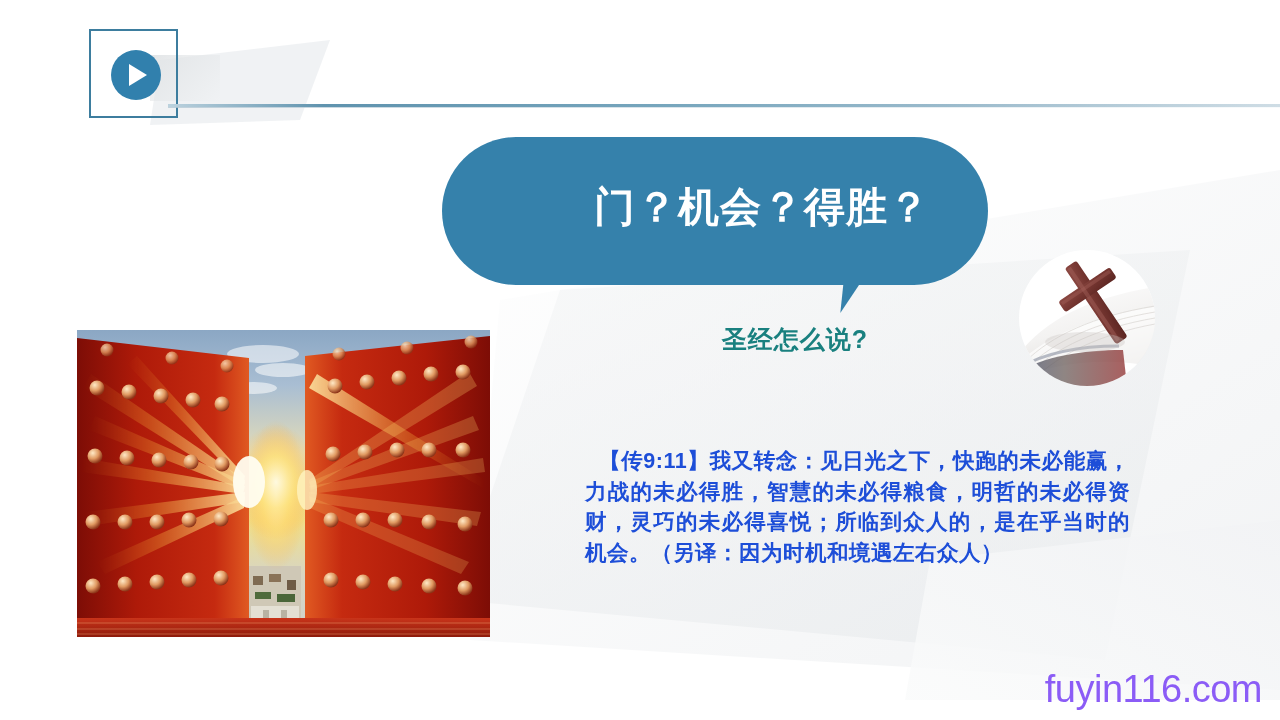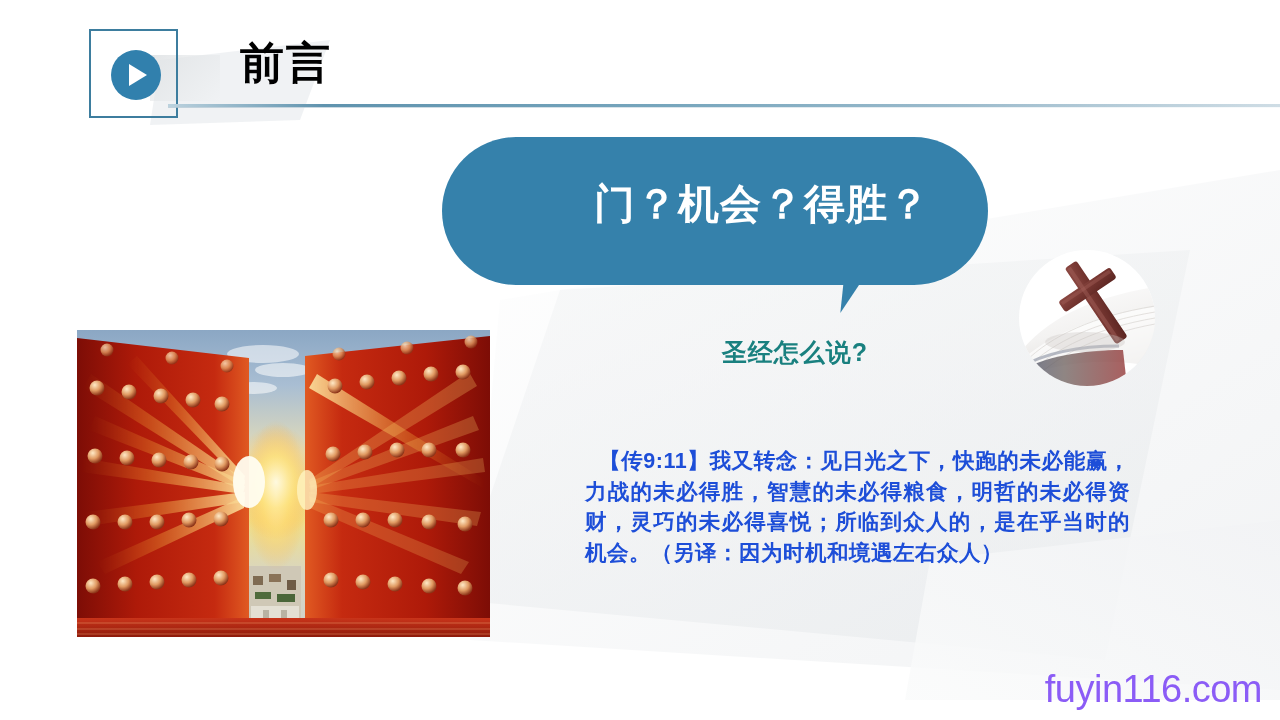--- a/index.html
+++ b/index.html
@@ -49,21 +49,21 @@
     background:linear-gradient(to right,#bcd2de 0%,#5f93ae 14%,#77a6bd 45%,#9dbccd 72%,#cfdde5 100%);
   }
   .header-rule-2 {
     position:absolute; left:168px; top:107px; width:1112px; height:1px;
     background:linear-gradient(to right,rgba(180,200,212,.8),rgba(220,232,238,.2));
   }
 
   
   .bubble {
     position:absolute; left:442px; top:137px; width:546px; height:148px;
-    background:#3581ab; border-radius:74px; z-index:4;font-family:Liberation Mono, monospace;
+    background:#3581ab; border-radius:74px; z-index:4;
   }
   .bubble-tail {
     position:absolute; left:842px; top:281px; width:0; height:0;
     border-left:18px solid #3581ab;
     border-right:20px solid transparent;
     border-bottom:32px solid transparent;
     transform:skewX(-6deg);
     z-index:3;
   }
   .bubble-quote {
@@ -87,21 +87,21 @@
   }
 
   
   .cross-photo {
     position:absolute; left:1019px; top:250px; width:136px; height:136px;
     border-radius:50%; overflow:hidden; z-index:4;
   }
 
   
   .sub-heading {
-    position:absolute; left:595px; top:336px; width:400px;
+    position:absolute; left:595px; top:323px; width:400px;
     text-align:center;
     font-size:25px; font-weight:bold; color:#19807f;
     letter-spacing:1px; z-index:4;
   }
   .scripture {
     position:absolute; left:585px; top:446px; width:545px;
     font-size:21.5px; font-weight:bold; color:#1d4ed8;
     line-height:1.42; letter-spacing:.5px; text-align:justify;
     text-indent:14px;
     z-index:4;
@@ -139,21 +139,20 @@
     <polygon points="160,60 330,40 300,120 150,125" fill="#eef1f3" opacity="0.9"></polygon>
   </svg>
 </div>
 
 <div class="header">
   <div class="logo-shadow"></div>
   <div class="logo-frame"></div>
   <div class="play-circle">
     <span class="play-tri"></span>
   </div>
-  <div class="page-title">前言</div>
   <div class="header-rule"></div>
   <div class="header-rule-2"></div>
 </div>
 
 <div class="bubble-tail"></div>
 <div class="bubble">
   <div class="bubble-text">门？机会？得胜？</div>
 </div>
 <div class="bubble-quote">“</div>
 

